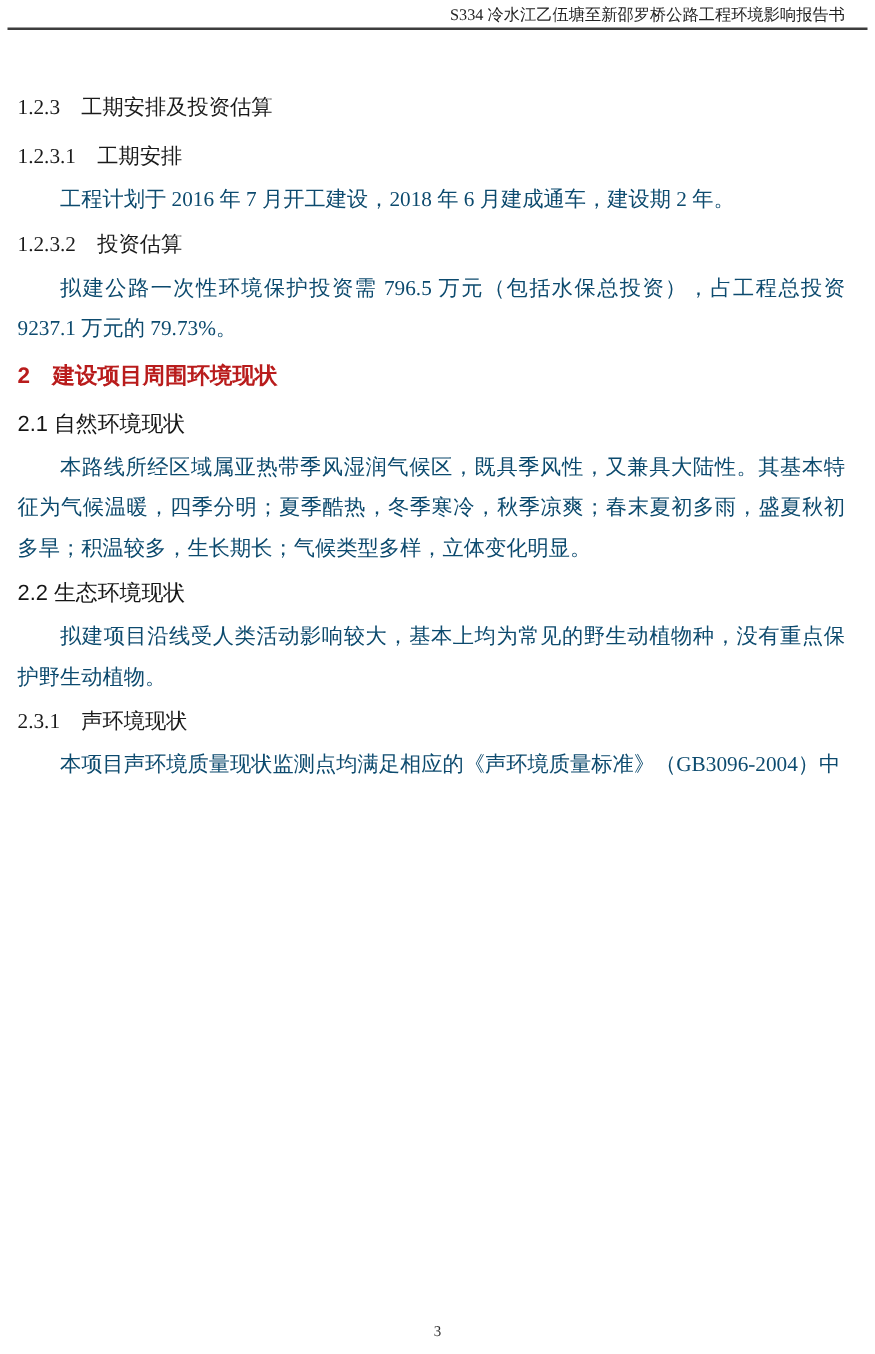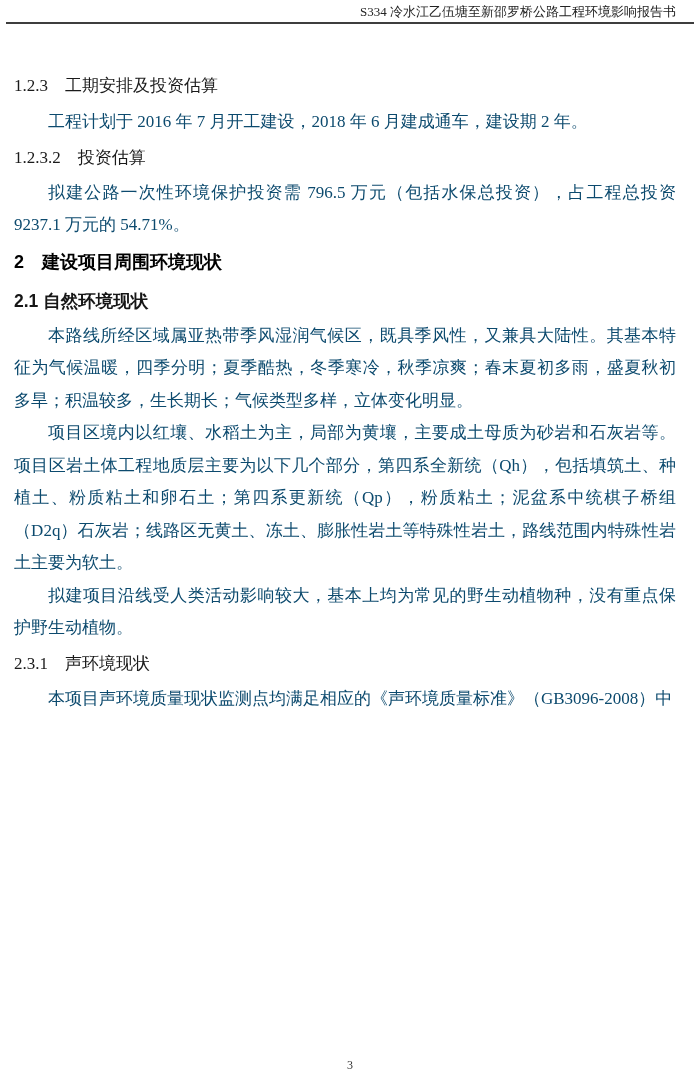--- a/index.html
+++ b/index.html
@@ -38,26 +38,26 @@
     font-size: 17px;
     line-height: 38px;
     font-weight: 400;
     font-family: "Liberation Serif", "DejaVu Serif", serif;
   }
   .h-bold-1 {
     font-size: 18px;
     line-height: 40px;
     font-weight: 700;
     font-family: "Liberation Sans", "DejaVu Sans", sans-serif;
-    color: #000000;
+    color: #b91c1c;
   }
   .h-bold-2 {
     font-size: 17.5px;
     line-height: 38px;
-    font-weight: 700;
+    font-weight: 400;
     font-family: "Liberation Sans", "DejaVu Sans", sans-serif;
     color: #161616;
   }
   .para {
     font-size: 17px;
     line-height: 32.5px;
     text-indent: 2em;
     text-align: justify;
     color: #0c4a6e;
   }
@@ -74,29 +74,30 @@
 <body>
 
 <div class="page">
 
   <div class="header">
     <span>S334 冷水江乙伍塘至新邵罗桥公路工程环境影响报告书</span>
   </div>
 
   <div class="content">
     <div class="h-serif-1">1.2.3　工期安排及投资估算</div>
+    <div class="h-serif-2">1.2.3.1　工期安排</div>
     <div class="para">工程计划于 2016 年 7 月开工建设，2018 年 6 月建成通车，建设期 2 年。</div>
     <div class="h-serif-2">1.2.3.2　投资估算</div>
-    <div class="para">拟建公路一次性环境保护投资需 796.5 万元（包括水保总投资），占工程总投资 9237.1 万元的 54.71%。</div>
+    <div class="para">拟建公路一次性环境保护投资需 796.5 万元（包括水保总投资），占工程总投资 9237.1 万元的 79.73%。</div>
     <div class="h-bold-1">2　建设项目周围环境现状</div>
     <div class="h-bold-2">2.1 自然环境现状</div>
     <div class="para">本路线所经区域属亚热带季风湿润气候区，既具季风性，又兼具大陆性。其基本特征为气候温暖，四季分明；夏季酷热，冬季寒冷，秋季凉爽；春末夏初多雨，盛夏秋初多旱；积温较多，生长期长；气候类型多样，立体变化明显。</div>
-    <div class="para">项目区境内以红壤、水稻土为主，局部为黄壤，主要成土母质为砂岩和石灰岩等。项目区岩土体工程地质层主要为以下几个部分，第四系全新统（Qh），包括填筑土、种植土、粉质粘土和卵石土；第四系更新统（Qp），粉质粘土；泥盆系中统棋子桥组（D2q）石灰岩；线路区无黄土、冻土、膨胀性岩土等特殊性岩土，路线范围内特殊性岩土主要为软土。</div>
+    <div class="h-bold-2">2.2 生态环境现状</div>
     <div class="para">拟建项目沿线受人类活动影响较大，基本上均为常见的野生动植物种，没有重点保护野生动植物。</div>
     <div class="h-serif-2">2.3.1　声环境现状</div>
-    <div class="para">本项目声环境质量现状监测点均满足相应的《声环境质量标准》（GB3096-2008）中</div>
+    <div class="para">本项目声环境质量现状监测点均满足相应的《声环境质量标准》（GB3096-2004）中</div>
   </div>
 
   <div class="footer">
     <span>3</span>
   </div>
 
 </div>
 
 </body></html>

